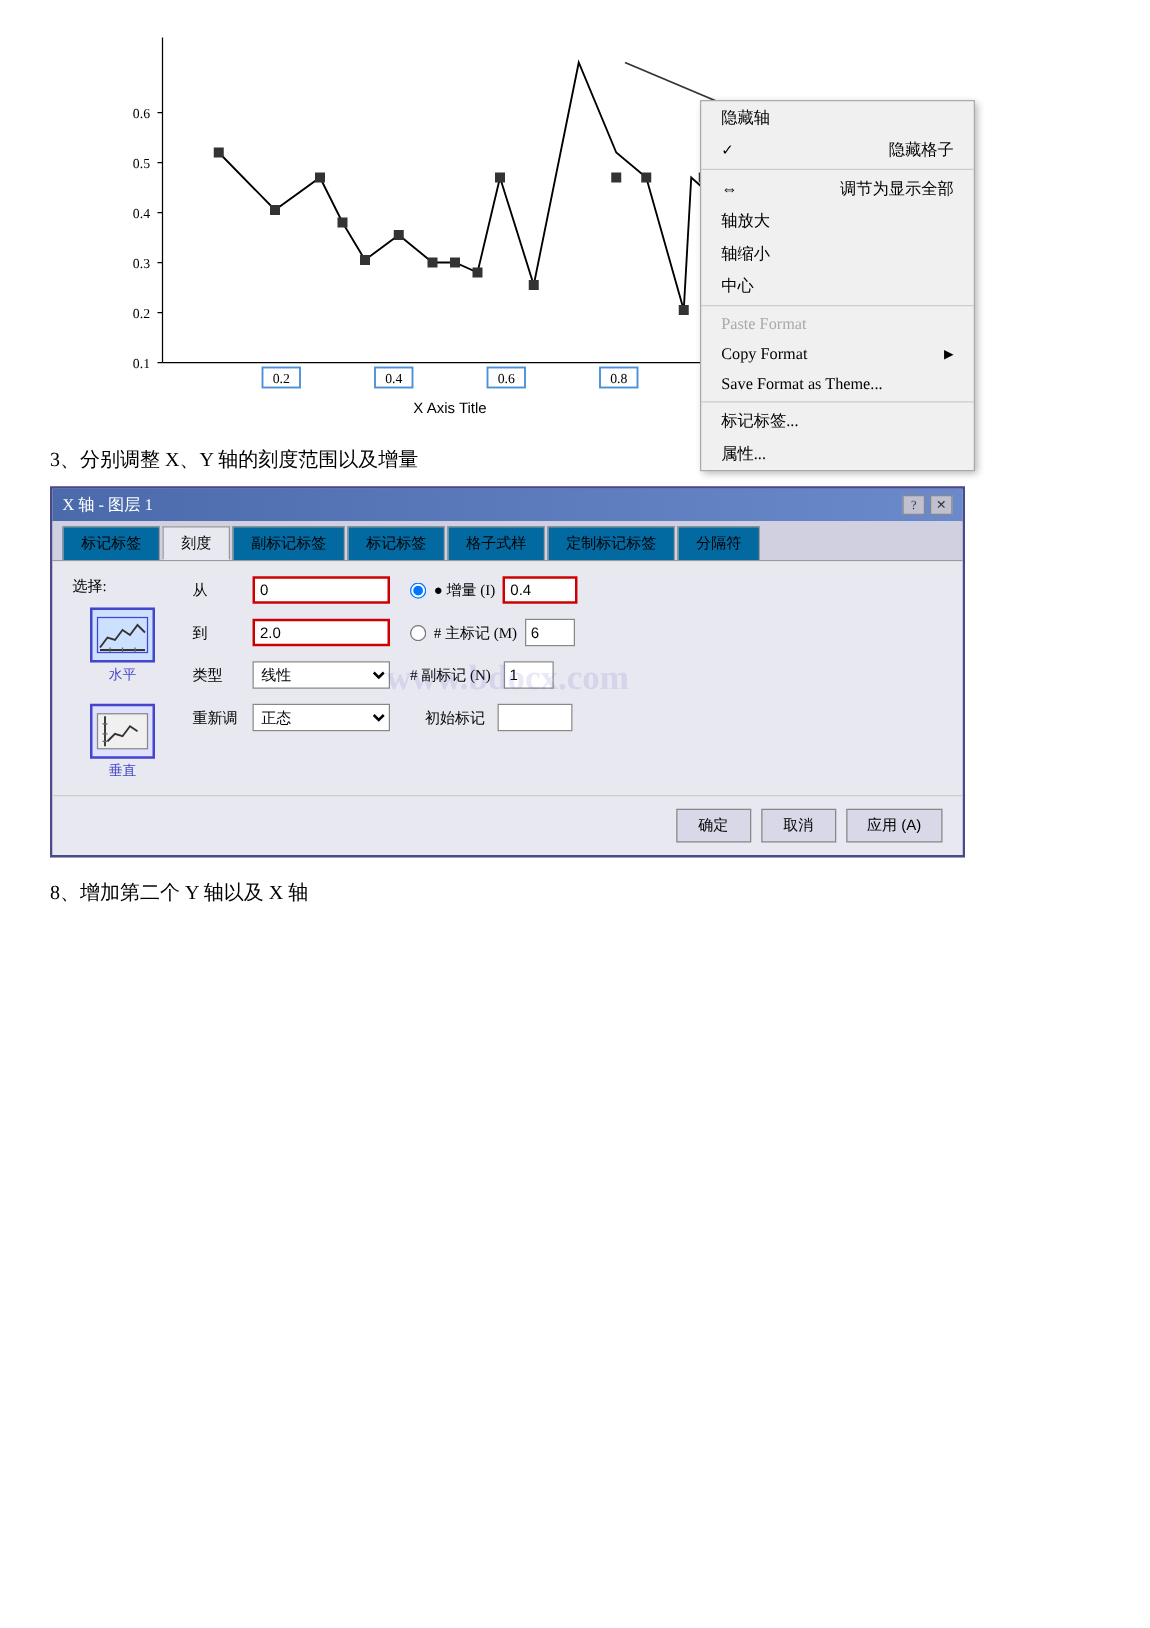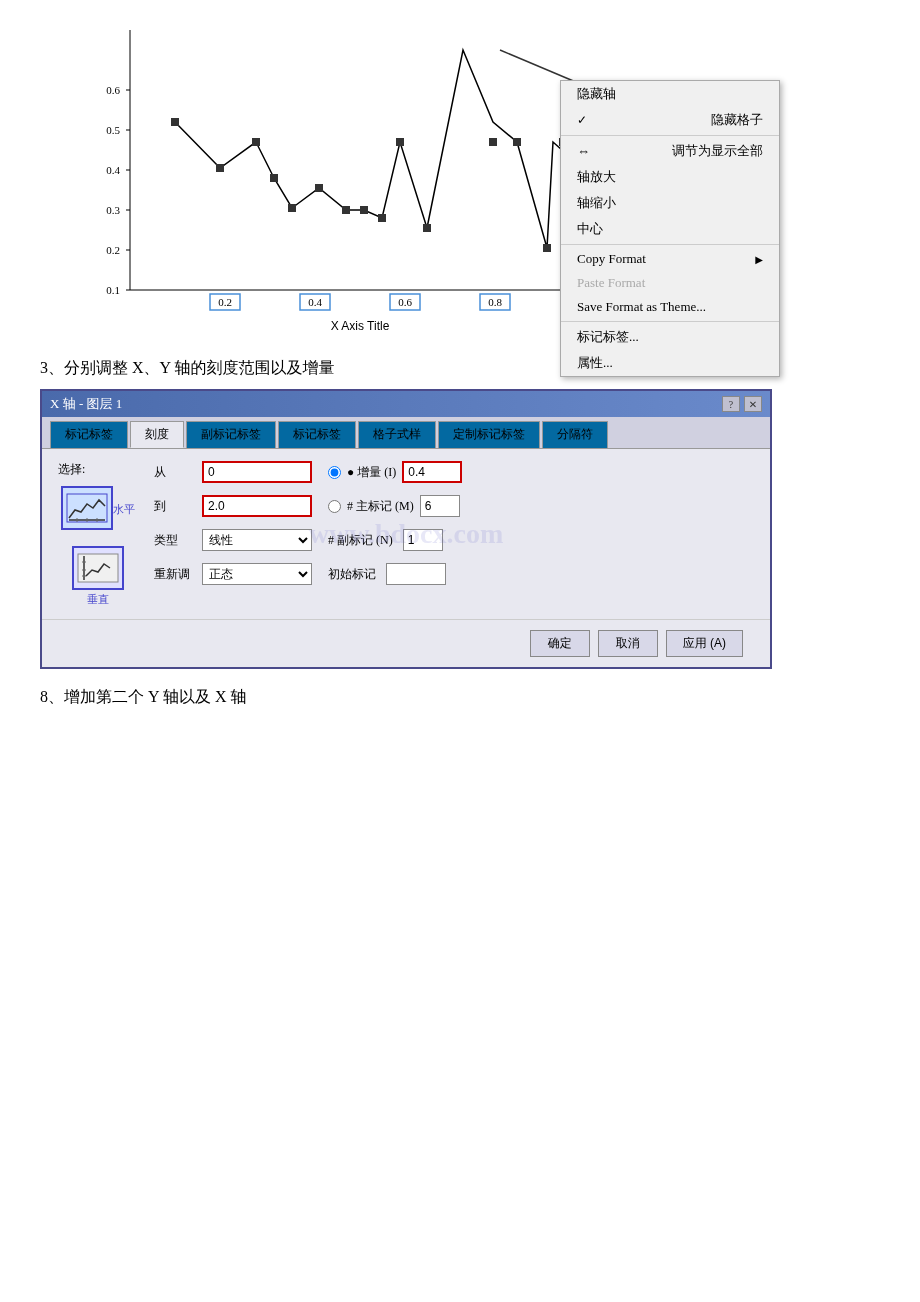--- a/index.html
+++ b/index.html
@@ -221,21 +221,21 @@
       border: 1px solid #888;
       background: #fff;
       padding: 2px 2px;
       font-size: 12px;
       height: 22px;
       width: 110px;
     }
     .dialog-footer {
       display: flex;
       justify-content: flex-end;
-      padding: 10px 27px;
+      padding: 10px 16px;
       gap: 8px;
       background: #e8e8f0;
       border-top: 1px solid #ccc;
     }
     .dialog-btn {
       padding: 4px 16px;
       font-size: 12px;
       border: 1px solid #888;
       background: #d8d8e8;
       cursor: pointer;
@@ -353,26 +353,26 @@
       <div class="menu-item">
         <span>轴放大</span>
       </div>
       <div class="menu-item">
         <span>轴缩小</span>
       </div>
       <div class="menu-item">
         <span>中心</span>
       </div>
       <div class="menu-divider"></div>
+      <div class="menu-item disabled">
+        <span>Paste Format</span>
+      </div>
       <div class="menu-item">
         <span>Copy Format</span>
         <span class="arrow">▶</span>
-      </div>
-      <div class="menu-item disabled">
-        <span>Paste Format</span>
       </div>
       <div class="menu-item">
         <span>Save Format as Theme...</span>
       </div>
       <div class="menu-divider"></div>
       <div class="menu-item">
         <span>标记标签...</span>
       </div>
       <div class="menu-item">
         <span>属性...</span>
@@ -415,21 +415,21 @@
         <span>分隔符</span>
       </div>
     </div>
     <div class="dialog-body">
 
       <div class="watermark">www.bdocx.com</div>
 
       <div class="dialog-left">
         <span class="select-label">选择:</span>
 
-        <div style="display:flex;flex-direction:row;align-items:center;">
+        <div style="display:flex;flex-direction:column;align-items:center;">
           <div class="axis-icon selected">
             <svg width="44" height="32" viewBox="0 0 44 32">
               <rect x="2" y="2" width="40" height="28" fill="#cce0ff" stroke="#4444cc" stroke-width="1"></rect>
 
               <polyline points="4,26 10,18 16,20 22,12 28,16 34,8 40,14" fill="none" stroke="#333" stroke-width="1.5"></polyline>
               <line x1="4" y1="28" x2="40" y2="28" stroke="#333" stroke-width="1.5"></line>
 
               <line x1="12" y1="26" x2="12" y2="30" stroke="#666" stroke-width="1"></line>
               <line x1="22" y1="26" x2="22" y2="30" stroke="#666" stroke-width="1"></line>
               <line x1="32" y1="26" x2="32" y2="30" stroke="#666" stroke-width="1"></line>
@@ -492,21 +492,21 @@
             </div>
           </div>
         </div>
 
         <div class="form-row">
           <span class="form-label">重新调</span>
           <select class="form-select">
             <option>正态</option>
             <option>自动</option>
           </select>
-          <div style="display:flex;flex-direction:column;gap:4px;margin-left:8px;">
+          <div style="display:flex;flex-direction:column;gap:4px;margin-left:20px;">
             <div class="radio-row">
               <span>初始标记</span>
               <input class="form-input" type="text" value="" style="width: 60px; margin-left: 4px;">
             </div>
           </div>
         </div>
       </div>
     </div>
     <div class="dialog-footer">
       <button class="dialog-btn">确定</button>

